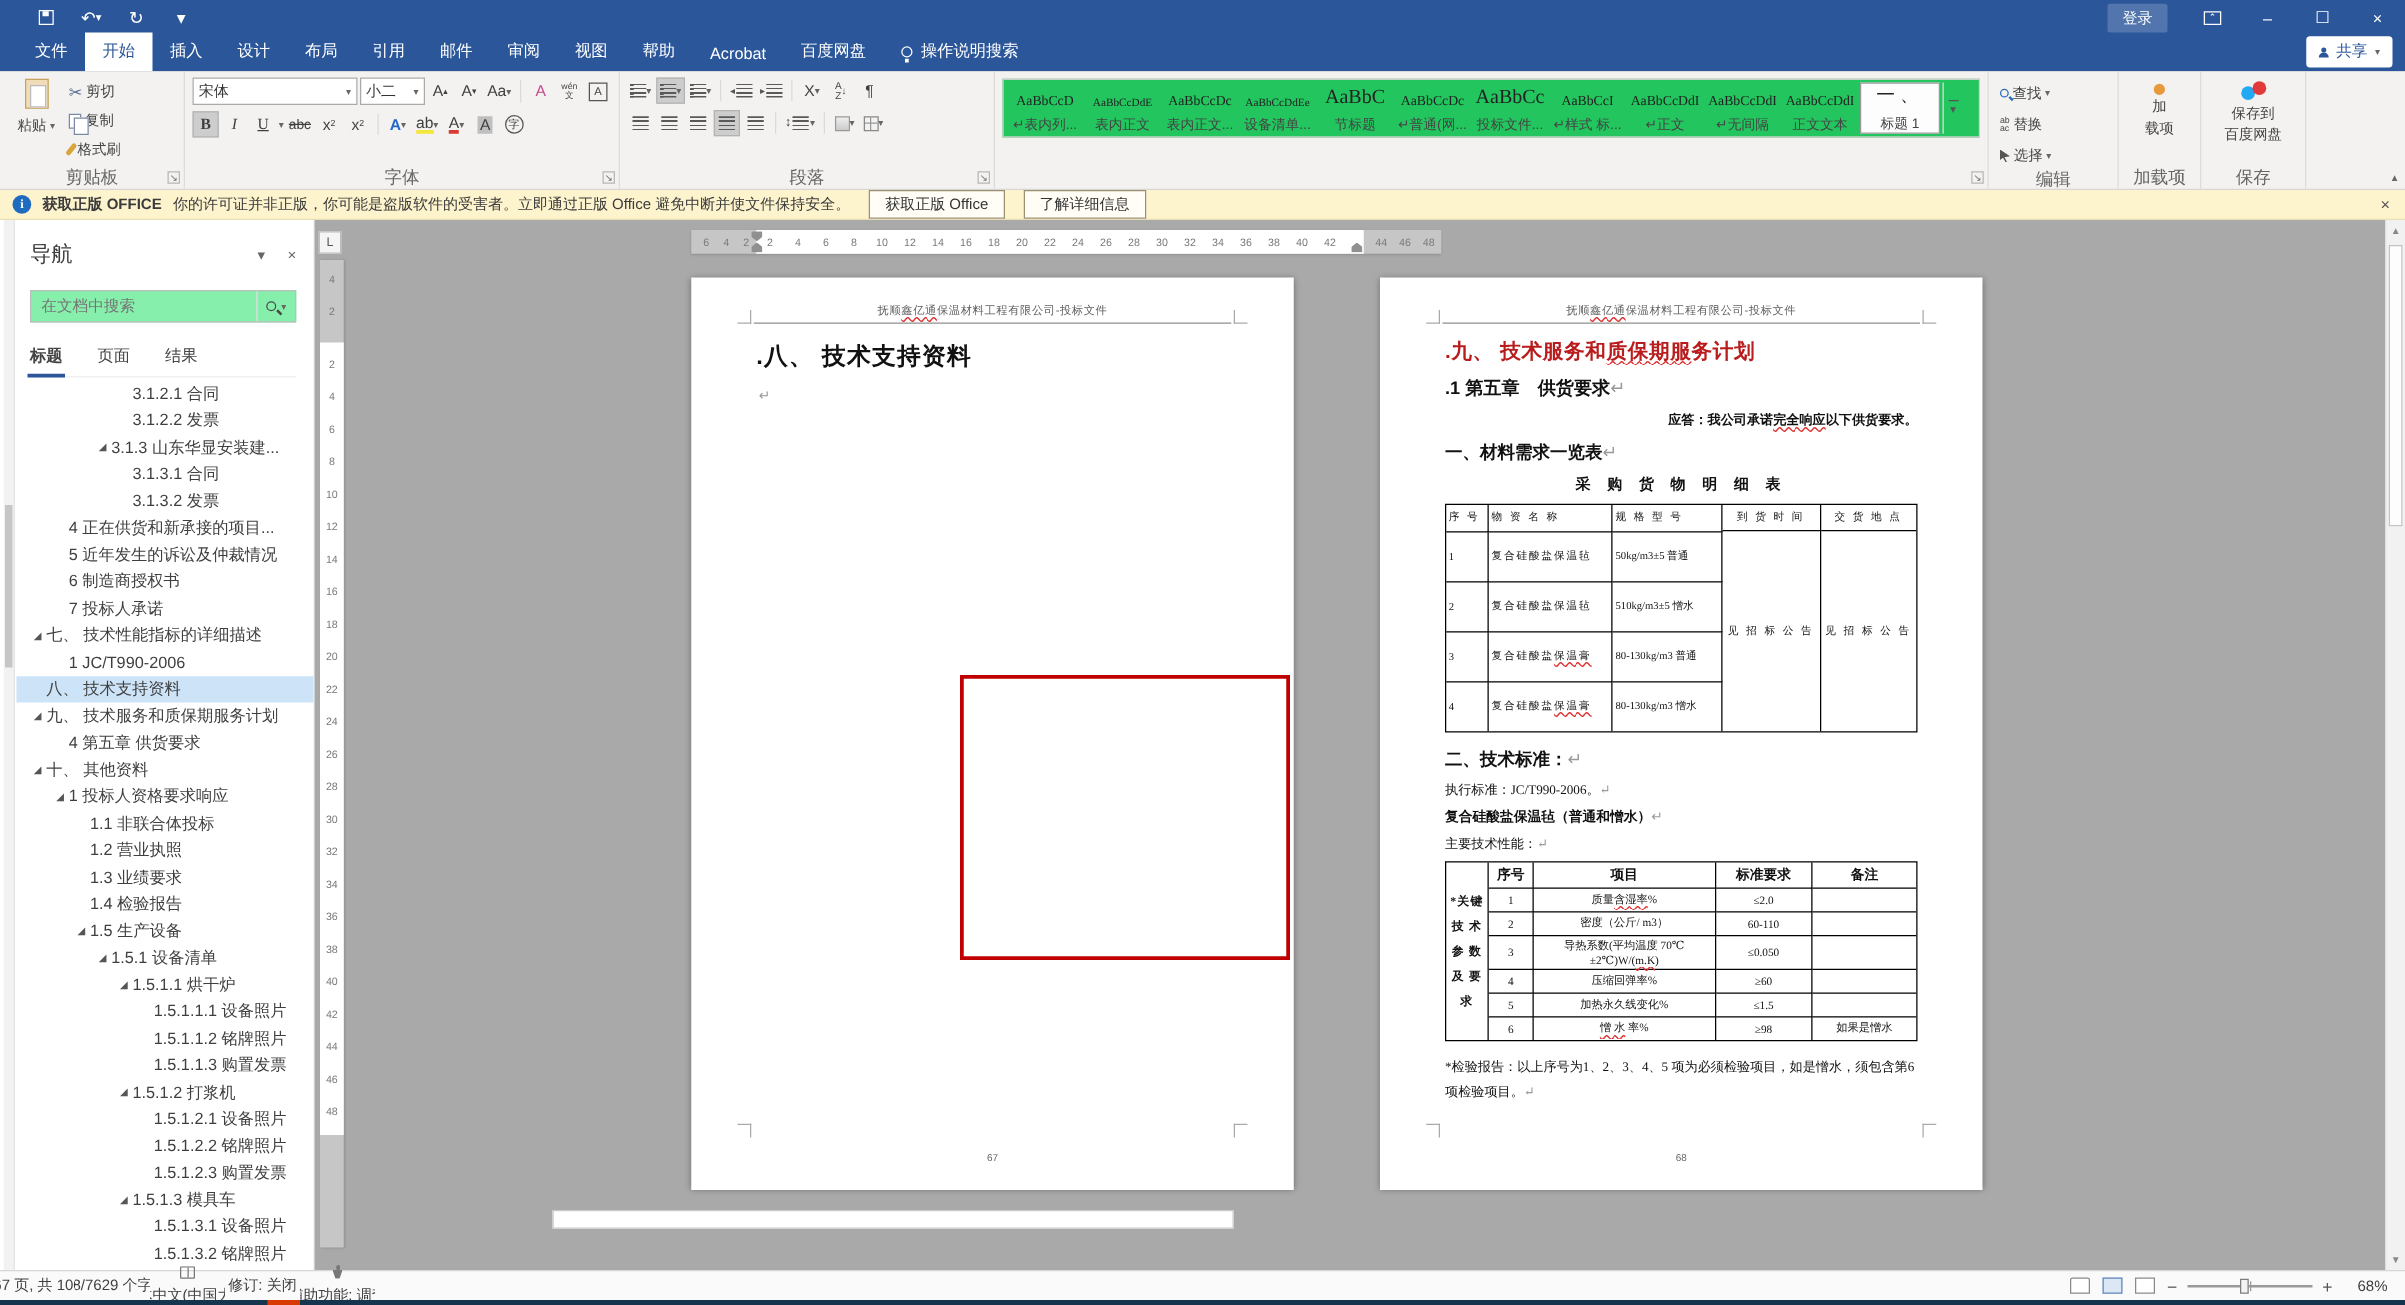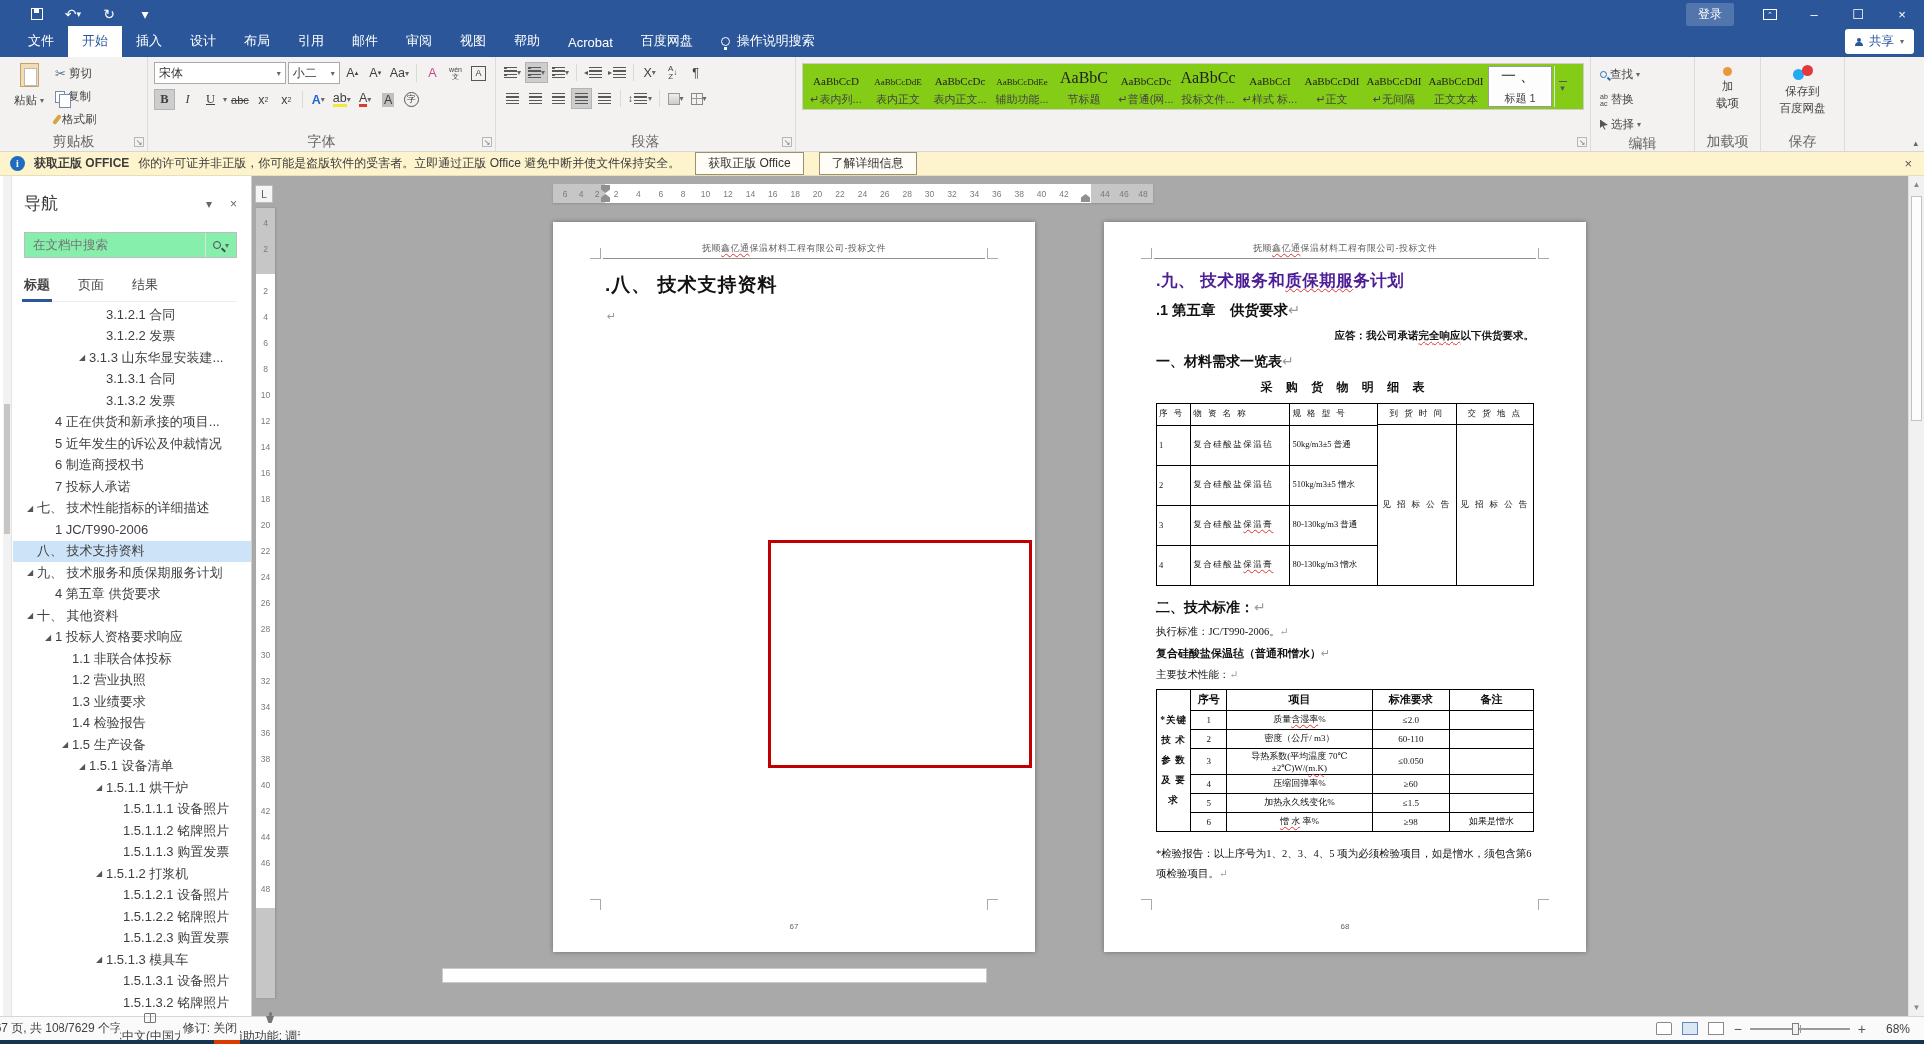--- a/index.html
+++ b/index.html
@@ -82,21 +82,21 @@
   .ic-list{position:relative;padding-left:5px}
   .ic-list::before{content:"";position:absolute;left:0;top:0;width:2.5px;height:11px;background:repeating-linear-gradient(to bottom,#595959 0 2px,transparent 2px 3.4px)}
   .ind{position:relative;display:flex;align-items:center;gap:1px;font-size:8px;color:#555}
   .sorticon{font-size:8px;line-height:8px;color:#444;display:flex;flex-direction:column;align-items:center}
   .ls{display:flex;align-items:center;gap:1px;font-size:10px}
   .ic-border{width:12px;height:12px;border:1px solid #888;background:linear-gradient(#999,#999) center/100% 1px no-repeat,linear-gradient(#999,#999) center/1px 100% no-repeat}
   .ic-shade{width:12px;height:12px;border:1px solid #999;background:linear-gradient(#eee,#ccc)}
 
   
   .g-styles{width:795px}
-  .gallery{flex:1;display:flex;align-items:stretch;margin:2px 2px 0;background:#84cc16;border:1px solid #cfcdcb;padding:2px 3px;gap:2px}
+  .gallery{flex:1;display:flex;align-items:stretch;margin:2px 2px 0;background:#22c55e;border:1px solid #cfcdcb;padding:2px 3px;gap:2px}
   .stitem{width:60px;display:flex;flex-direction:column;align-items:center;justify-content:flex-end;padding-bottom:3px;gap:3px;overflow:hidden}
   .sprev{font-family:"Liberation Serif","DejaVu Serif",serif;font-size:11px;color:#222;white-space:nowrap}
   .sprev.big{font-size:16px}
   .sprev.small{font-size:9px}
   .sname{font-size:11px;color:#444;white-space:nowrap}
   .stitem.boxed{border:1px solid #9a9a9a;background:#fdfdfd;width:64px}
   .h1prev{font-size:15px;color:#222;letter-spacing:4px}
   .morecol{width:16px;display:flex;align-items:center;justify-content:center;border-left:1px solid #e0e0e0;color:#555;font-size:9px;flex-direction:column}
   .morecol .bar{width:8px;border-top:1px solid #555;margin-bottom:1px}
 
@@ -174,21 +174,21 @@
   .cm-tr{right:37px;top:26px;border-left:1px solid #aaa;border-bottom:1px solid #aaa}
   .cm-bl{left:37px;bottom:42px;border-right:1px solid #aaa;border-top:1px solid #aaa}
   .cm-br{right:37px;bottom:42px;border-left:1px solid #aaa;border-top:1px solid #aaa}
   .pagenum{position:absolute;left:0;right:0;top:700px;text-align:center;font-size:8px;color:#666}
   .p1title{position:absolute;left:52px;top:50px;font-size:19px;font-weight:bold;color:#111;letter-spacing:1px}
   .pmark{color:#9a9a9a;font-weight:normal}
   .p1pilcrow{position:absolute;left:54px;top:88px;font-size:11px;color:#999}
   .redrect{position:absolute;left:215px;top:318px;width:264px;height:228px;border:3px solid #c00000}
 
   .p2content{position:absolute;left:52px;right:52px;top:48px}
-  .p2title{font-size:16.5px;font-weight:bold;color:#4c1d95;margin-bottom:9px;letter-spacing:.5px}
+  .p2title{font-size:16.5px;font-weight:bold;color:#b91c1c;margin-bottom:9px;letter-spacing:.5px}
   .p2sub{font-size:14.5px;font-weight:bold;color:#111;margin-bottom:9px}
   .p2answer{font-size:10.5px;font-weight:bold;text-align:right;margin-bottom:10px;color:#111}
   .p2sec{font-size:14px;font-weight:bold;color:#111;margin-bottom:8px}
   .t1title{font-size:12px;font-weight:bold;text-align:center;letter-spacing:5px;margin-bottom:7px;color:#111}
   .t1{display:flex;border:1px solid #000;margin-bottom:13px;font-family:"Liberation Serif","DejaVu Serif",serif}
   .t1 table{border-collapse:collapse;table-layout:fixed}
   .t1 th,.t1 td{border-right:1px solid #000;border-bottom:1px solid #000;font-size:8.5px;text-align:left;font-weight:normal;color:#111;padding:0 2px}
   .t1 thead th{height:21px;letter-spacing:2px}
   .t1 tbody td{height:40px}
   .t1 tbody tr:last-child td{border-bottom:none}
@@ -517,21 +517,21 @@
                 <span class="sname">表内正文</span>
               </div>
 
               <div class="stitem">
                 <span class="sprev">AaBbCcDc</span>
                 <span class="sname">表内正文...</span>
               </div>
 
               <div class="stitem">
                 <span class="sprev small">AaBbCcDdEe</span>
-                <span class="sname">辅助功能...</span>
+                <span class="sname">设备清单...</span>
               </div>
 
               <div class="stitem">
                 <span class="sprev big">AaBbC</span>
                 <span class="sname">节标题</span>
               </div>
 
               <div class="stitem">
                 <span class="sprev">AaBbCcDc</span>
                 <span class="sname">↵普通(网...</span>

